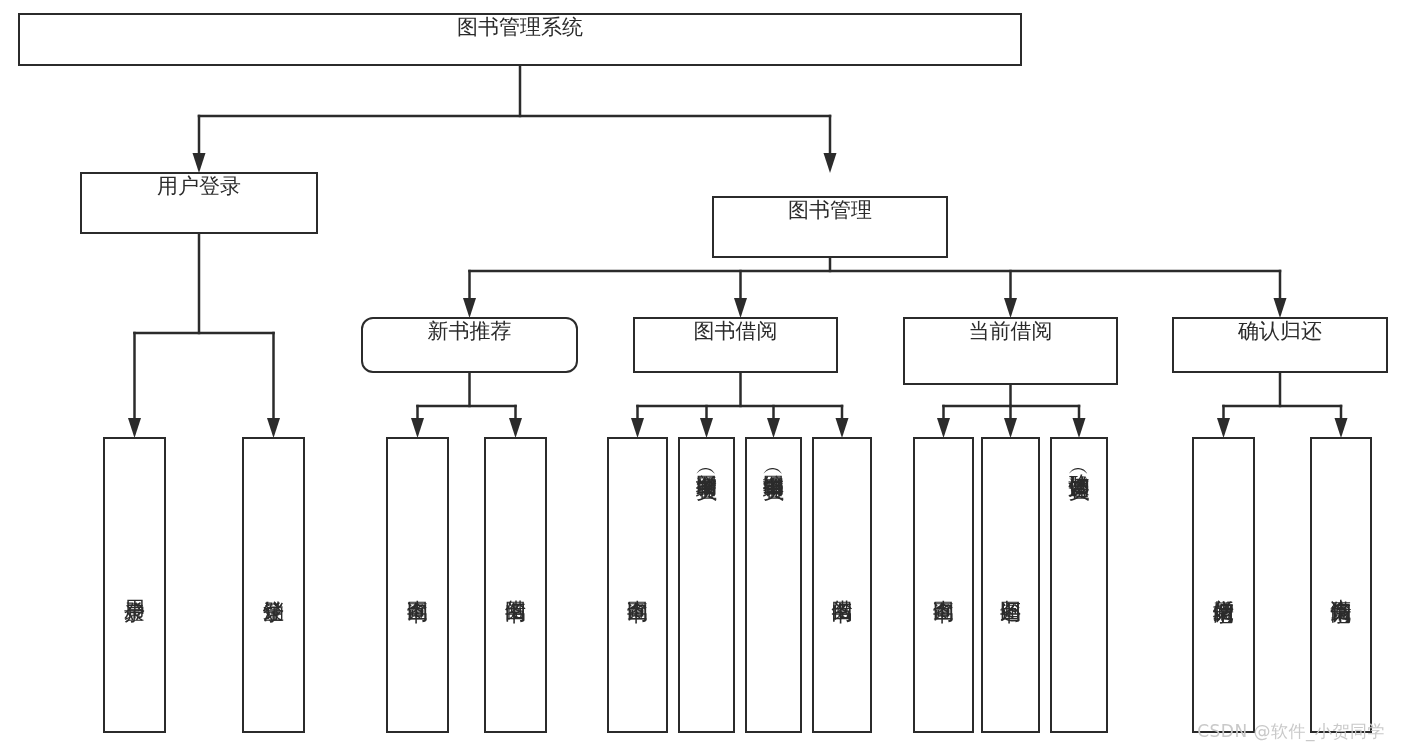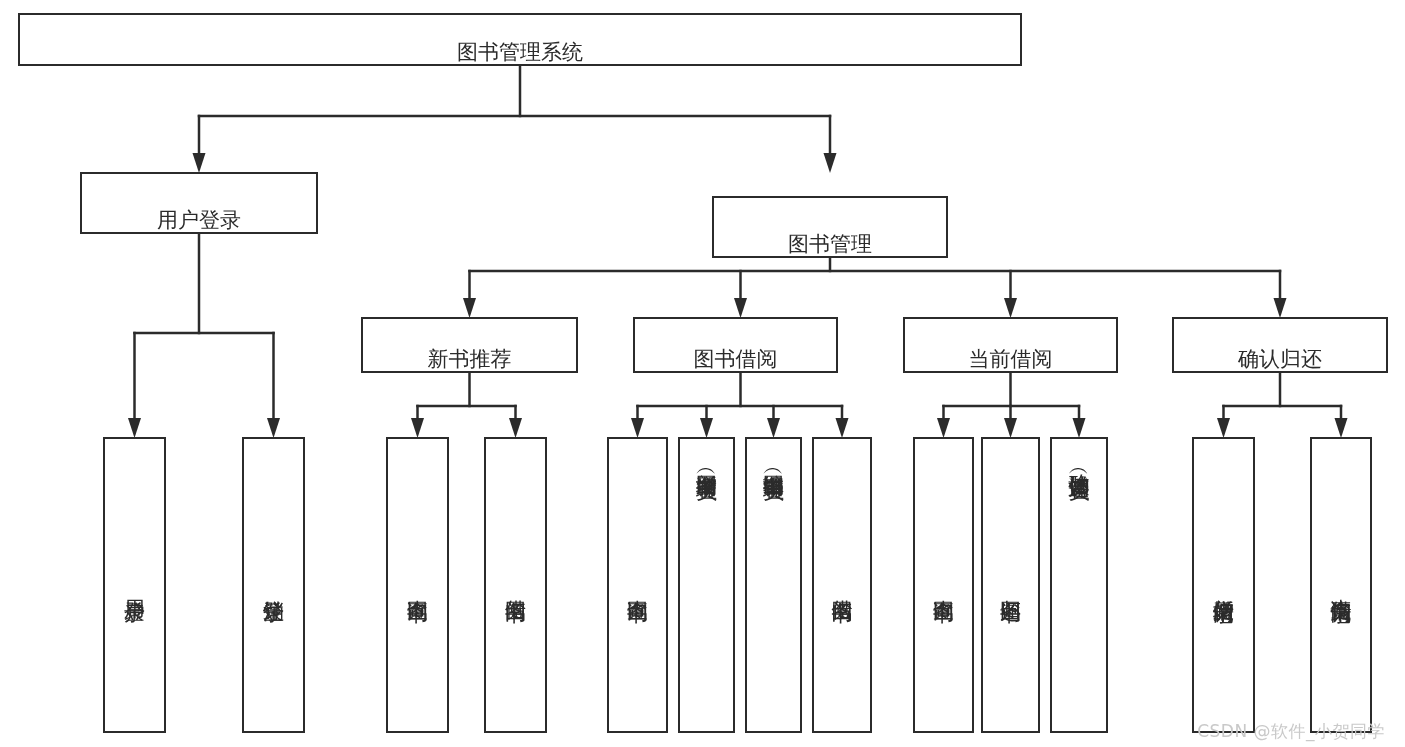--- a/index.html
+++ b/index.html
@@ -25,21 +25,21 @@
     width: 1405px;
     height: 747px;
     pointer-events: none;
   }
   .node {
     position: absolute;
     box-sizing: border-box;
     background: #ffffff;
     border: 2px solid #2b2b2b;
     display: flex;
-    align-items: flex-end;
+    align-items: flex-start;
     justify-content: center;
     color: #2b2b2b;
   }
   .node-label {
     font-size: 21px;
     line-height: 1.15;
     letter-spacing: 0px;
     white-space: nowrap;
     color: #2b2b2b;
   }
@@ -143,27 +143,27 @@
     <span class="node-label">图书管理系统</span>
   </div>
 
   <div class="node horiz" style="left: 80px; top: 172px; width: 238px; height: 62px;">
     <span class="node-label">用户登录</span>
   </div>
   <div class="node horiz" style="left: 712px; top: 172px; width: 236px; height: 62px; margin-top: 24px;">
     <span class="node-label">图书管理</span>
   </div>
 
-  <div class="node horiz" style="left: 361px; top: 317px; width: 217px; height: 56px;">
+  <div class="node horiz" style="left: 361px; top: 317px; width: 217px; height: 56px; border-radius: 12px;">
     <span class="node-label">新书推荐</span>
   </div>
   <div class="node horiz" style="left: 633px; top: 317px; width: 205px; height: 56px;">
     <span class="node-label">图书借阅</span>
   </div>
-  <div class="node horiz" style="left: 903px; top: 317px; width: 215px; height: 56px;">
+  <div class="node horiz" style="left: 903px; top: 317px; width: 215px; height: 68px;">
     <span class="node-label">当前借阅</span>
   </div>
   <div class="node horiz" style="left: 1172px; top: 317px; width: 216px; height: 56px;">
     <span class="node-label">确认归还</span>
   </div>
 
   <div class="node vert centered" style="left: 103px; top: 437px; width: 63px; height: 296px;">
     <span class="node-label">用户登录</span>
   </div>
   <div class="node vert centered" style="left: 242px; top: 437px; width: 63px; height: 296px;">

